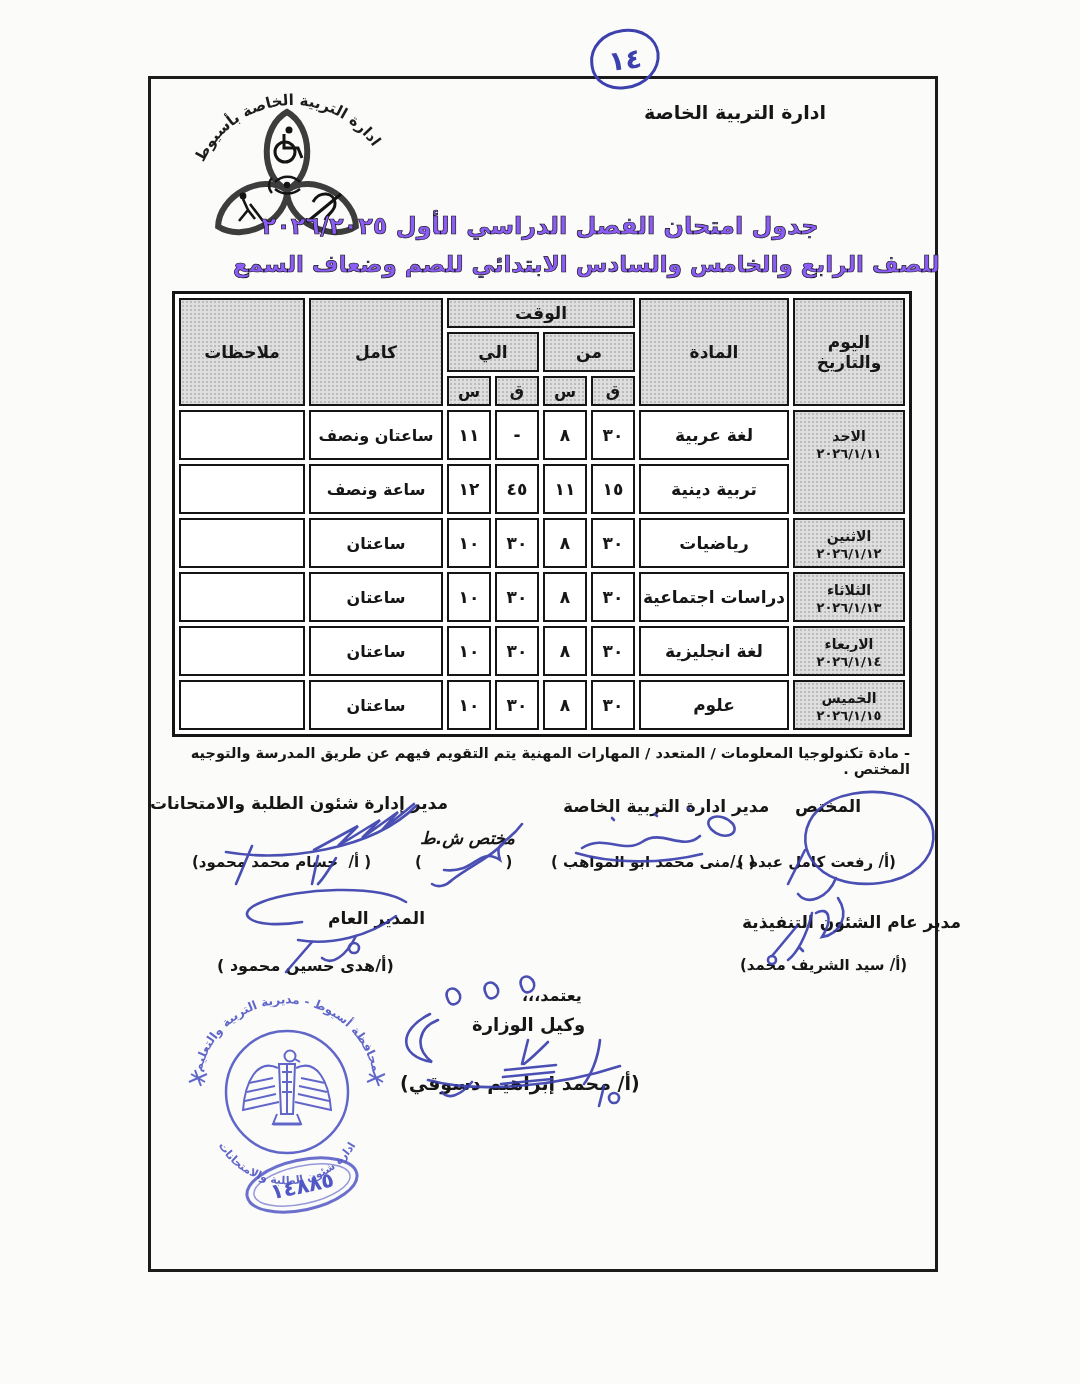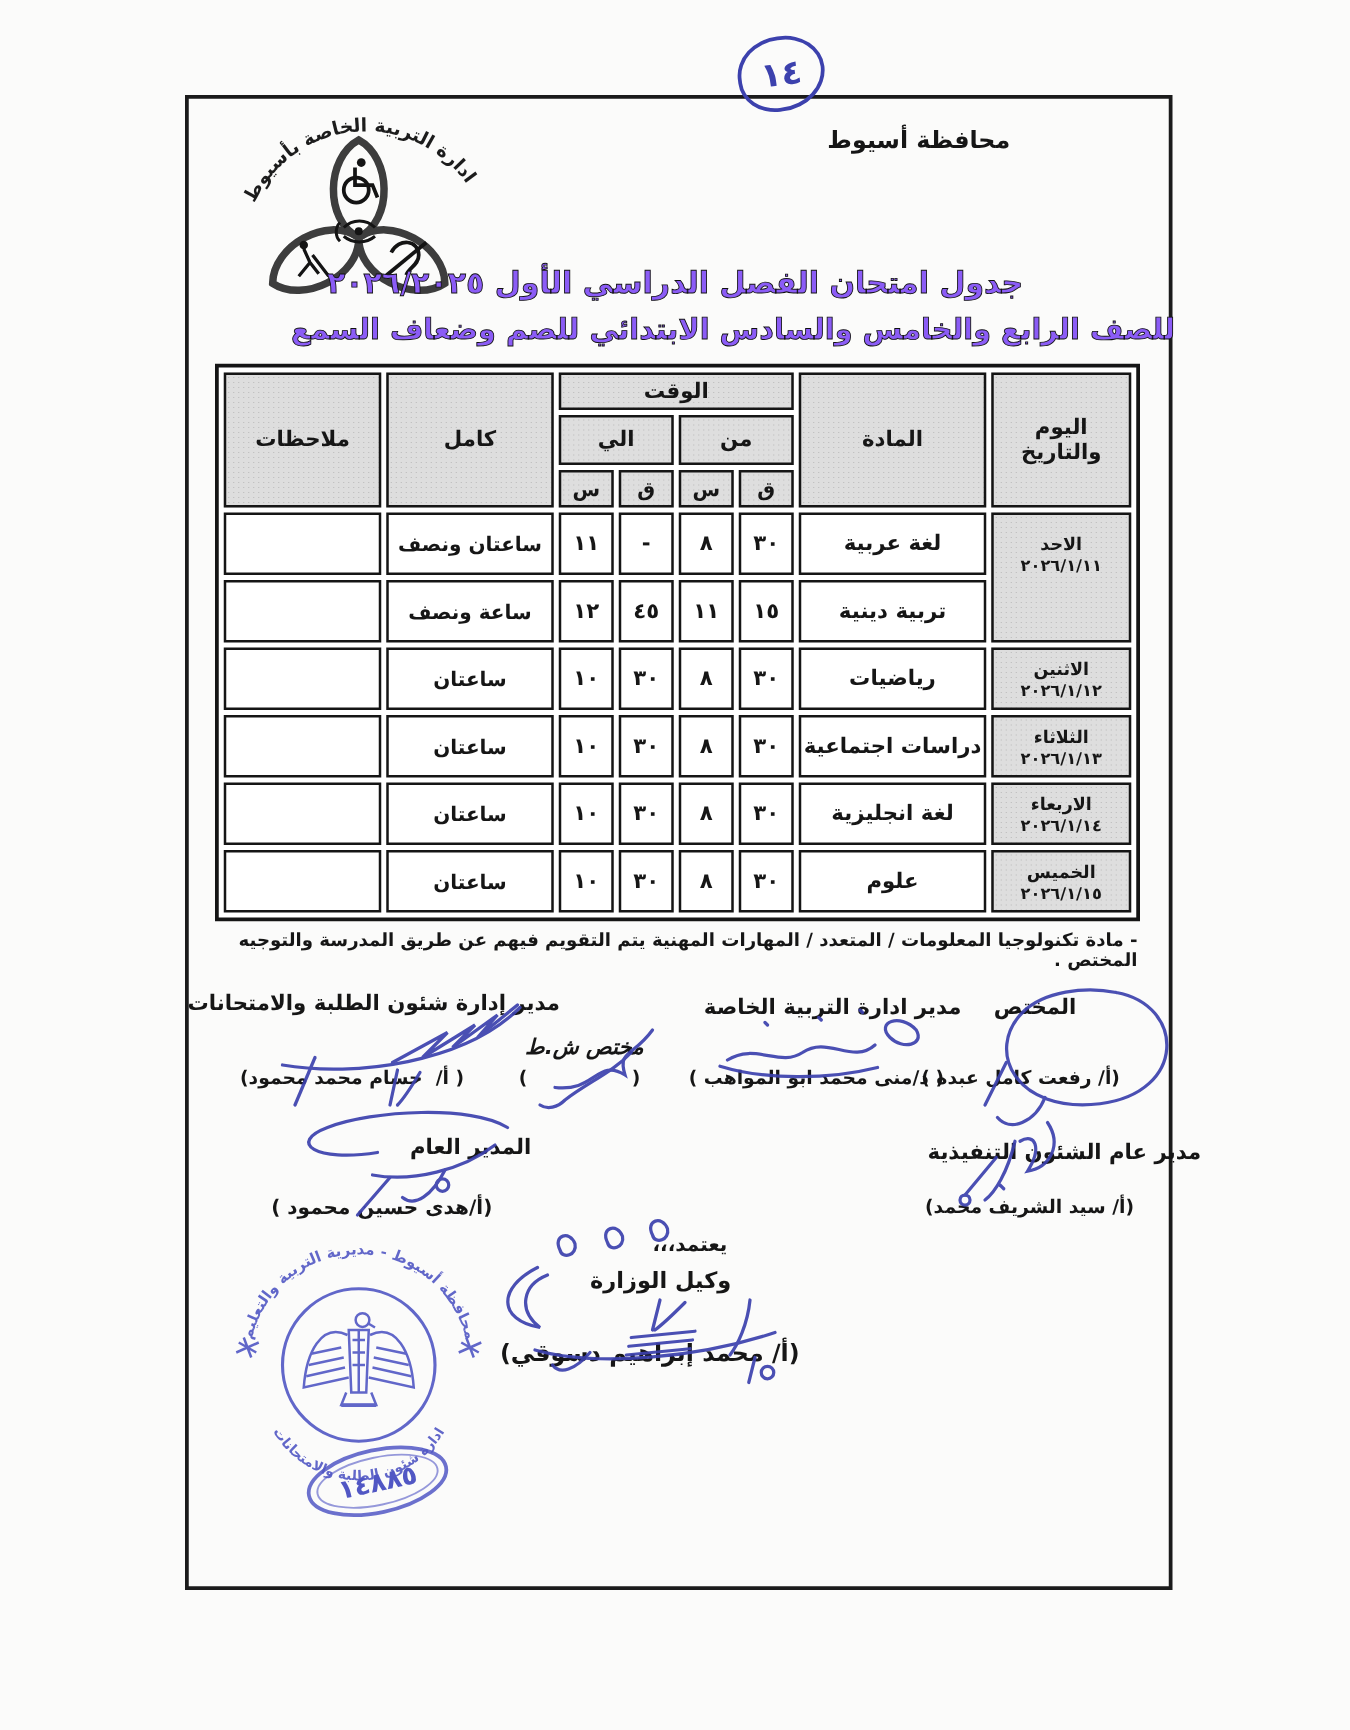--- a/index.html
+++ b/index.html
@@ -87,21 +87,21 @@
   </g>
 
   <g stroke="#141414" stroke-width="2.4" fill="none">
     <circle cx="132" cy="107" r="3.2" fill="#141414" stroke="none"></circle>
     <path d="M 120 104 C 127 97 138 97 145 104 M 120 111 C 127 117 138 117 145 111"></path>
     <path d="M 117 100 C 113 104 113 111 117 115"></path>
   </g>
 </svg>
 
 <div id="org" class="abs">
-  <div>محافظة أسيوط</div>
+  <div>ادارة التربية الخاصة</div>
 </div>
 
 <div id="title1" class="abs title-line">جدول امتحان الفصل الدراسي الأول  ٢٠٢٦/٢٠٢٥</div>
 <div id="title2" class="abs title-line">للصف الرابع والخامس والسادس الابتدائي للصم وضعاف السمع</div>
 
 <table id="exam-table" class="abs">
   <colgroup>
     <col style="width:112px">
       <col style="width:150px">
     <col style="width:44px">

